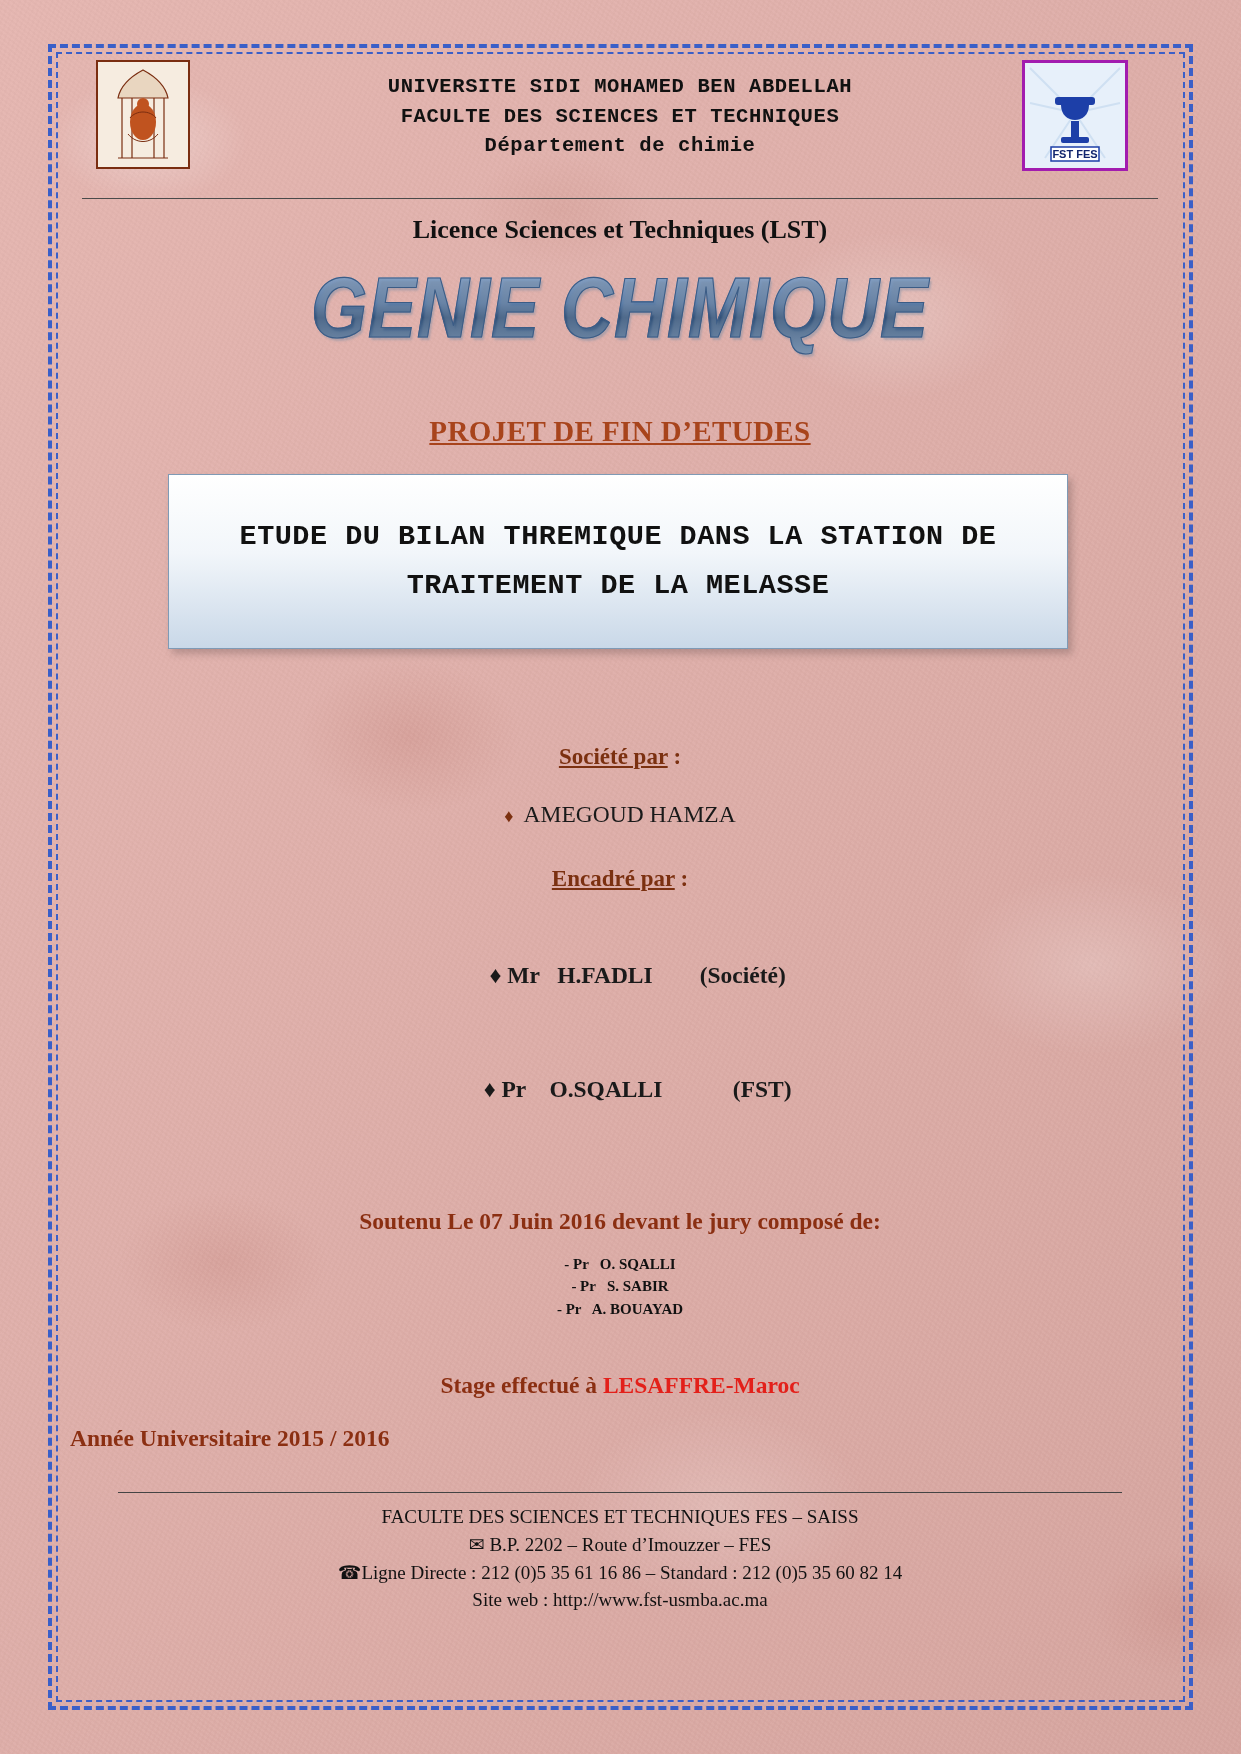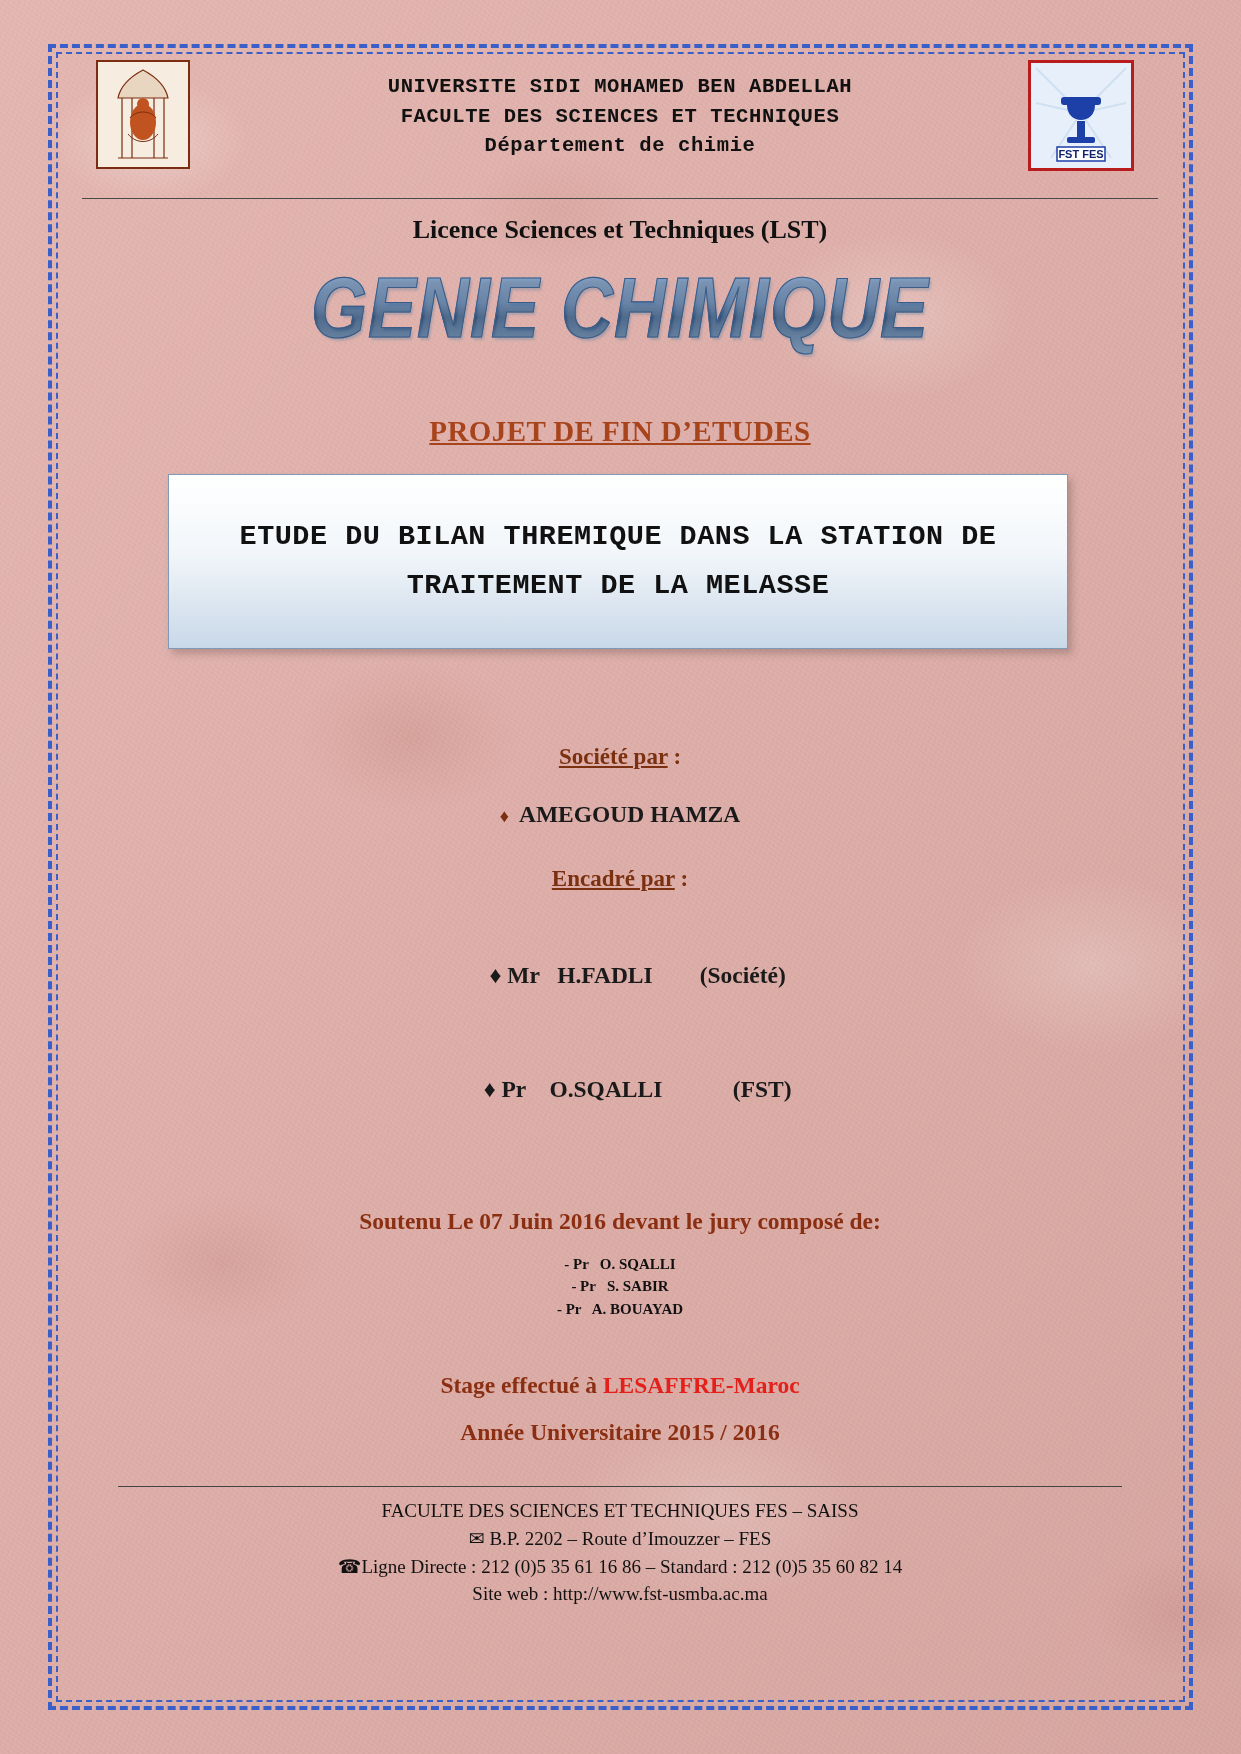--- a/index.html
+++ b/index.html
@@ -82,25 +82,25 @@
     left: 26px;
     top: 10px;
     width: 90px;
     height: 105px;
     border: 2px solid #7a2d10;
     background: #f4e6d8;
     overflow: hidden;
   }
   .logo-right {
     position: absolute;
-    right: 36px;
+    right: 42px;
     top: 10px;
     width: 100px;
     height: 105px;
-    border: 3px solid #b91c1c;
+    border: 3px solid #a21caf;
     background: #3b82f6;
     overflow: hidden;
   }
   .header-titles {
     text-align: center;
     padding-top: 12px;
   }
   .header-titles div {
     font-family: "Liberation Mono", monospace;
     font-weight: bold;
@@ -180,21 +180,21 @@
     color: #7b3010;
   }
   .sect-label u { text-decoration: underline; }
 
   .people {
     margin-top: 26px;
     text-align: center;
   }
   .person {
     font-size: 23.5px;
-    font-weight: bold;
+    font-weight: normal;
     color: #1a1a1a;
     line-height: 1.6;
   }
   .person .bullet { color: #7b3010; font-size: 18px; margin-right: 10px; }
 
   .encadre-label { margin-top: 32px; }
 
   .sup-row {
     font-size: 23.5px;
     font-weight: bold;
@@ -226,22 +226,21 @@
   .stage {
     text-align: center;
     margin-top: 52px;
     font-size: 23.5px;
     font-weight: bold;
     color: #8b2f12;
   }
   .stage .company { color: #e3201a; }
 
   .annee {
-    text-align: center;
-    margin-top: 20px;
+    margin-top: 26px;
     font-size: 23.5px;
     font-weight: bold;
     color: #8b2f12;
   }
 
   .footer-rule {
     border: none;
     border-top: 1px solid #444;
     margin: 40px 48px 0 48px;
   }

